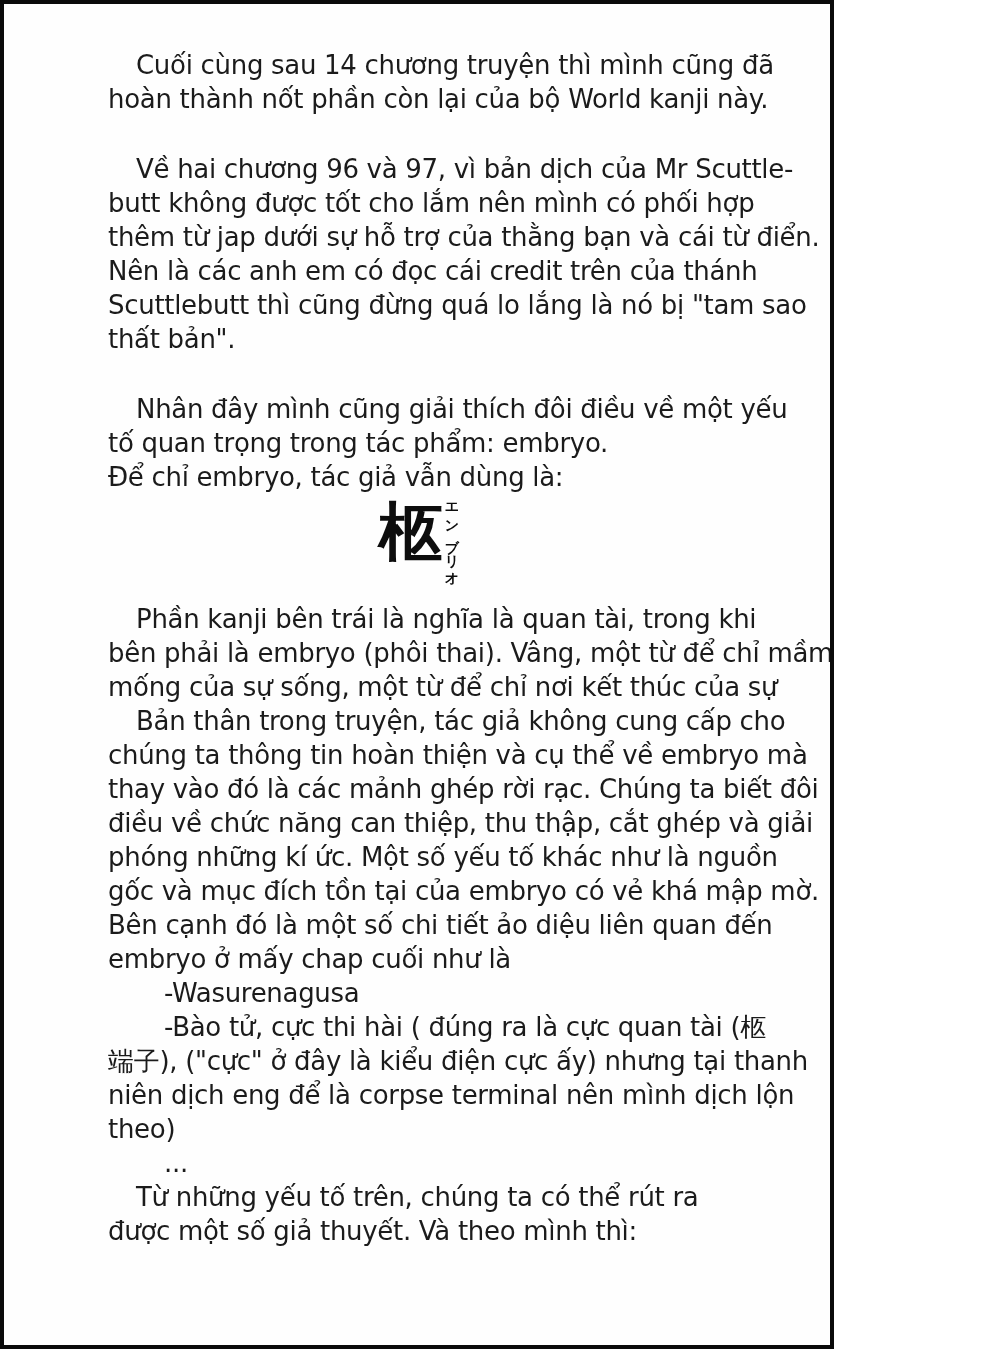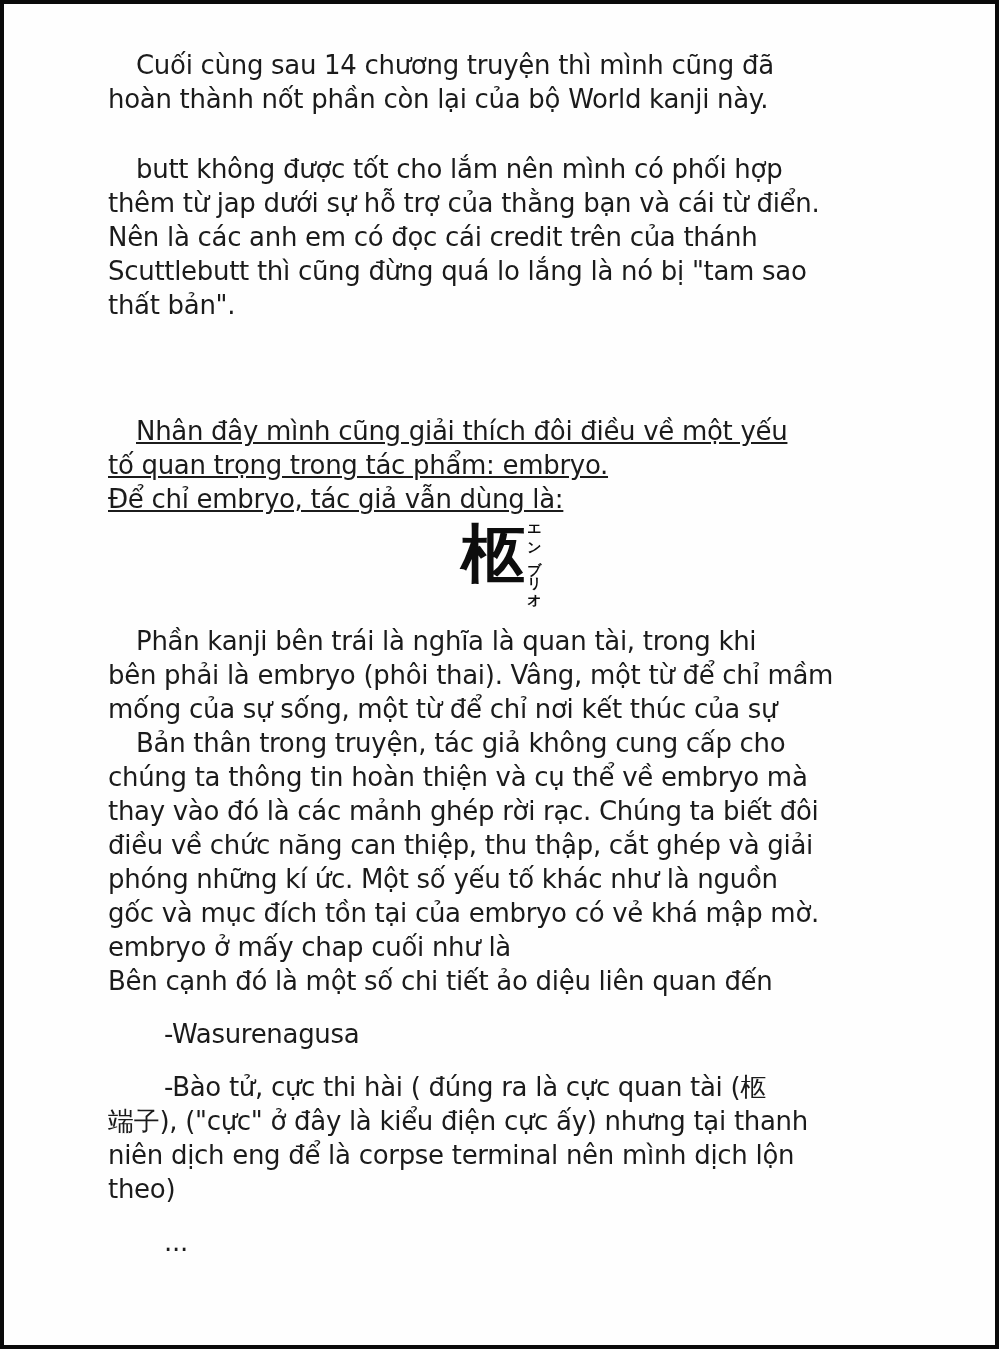--- a/index.html
+++ b/index.html
@@ -3,41 +3,41 @@
 <meta charset="utf-8">
 <style>
   html, body { margin: 0; padding: 0; }
   body {
     width: 999px; height: 1349px;
     background: #ffffff;
     font-family: "DejaVu Sans", sans-serif;
   }
   .page {
     box-sizing: border-box;
-    width: 999px; height: 1349px;
+    width: 834px; height: 1349px;
     border: 4px solid #0a0a0a;
     background: #fefefe;
     overflow: hidden;
   }
   .content {
     box-sizing: border-box;
     padding: 44px 80px 0 104px;
     color: #1b1b1b;
   }
   .para { margin: 0; }
   .gap-small { margin-top: 36px; }
-  .gap-large { margin-top: 92px; text-decoration: underline; }
+  .gap-large { margin-top: 36px; }
   .line {
     font-size: 26px;
     line-height: 34px;
     letter-spacing: -0.3px;
     white-space: nowrap;
   }
   .indent-para > .line:first-child { padding-left: 28px; }
-  .indent-list > .line:first-child { padding-left: 56px; margin-top: 19px; }
+  .indent-list > .line:first-child { padding-left: 56px; }
   .kanji-block {
     height: 98px;
     display: flex;
     justify-content: center;
     align-items: flex-start;
     margin: 4px 0 6px 0;
     transform: translateX(-10px);
   }
   .kanji {
     font-family: "DejaVu Serif", serif;
@@ -62,20 +62,21 @@
 </head>
 <body>
 
 <div class="page">
   <div class="content" id="content">
       <div class="para indent-para">
         <div class="line">Cuối cùng sau 14 chương truyện thì mình cũng đã</div>
         <div class="line">hoàn thành nốt phần còn lại của bộ World kanji này.</div>
       </div>
       <div class="para gap-small indent-para">
+        <div class="line">Về hai chương 96 và 97, vì bản dịch của Mr Scuttle-</div>
         <div class="line">butt không được tốt cho lắm nên mình có phối hợp</div>
         <div class="line">thêm từ jap dưới sự hỗ trợ của thằng bạn và cái từ điển.</div>
         <div class="line">Nên là các anh em có đọc cái credit trên của thánh</div>
         <div class="line">Scuttlebutt thì cũng đừng quá lo lắng là nó bị "tam sao</div>
         <div class="line">thất bản".</div>
       </div>
       <div class="para gap-large indent-para">
         <div class="line">Nhân đây mình cũng giải thích đôi điều về một yếu</div>
         <div class="line">tố quan trọng trong tác phẩm: embryo.</div>
         <div class="line">Để chỉ embryo, tác giả vẫn dùng là:</div>
@@ -89,29 +90,33 @@
         <div class="line">bên phải là embryo (phôi thai). Vâng, một từ để chỉ mầm</div>
         <div class="line">mống của sự sống, một từ để chỉ nơi kết thúc của sự</div>
       </div>
       <div class="para indent-para">
         <div class="line">Bản thân trong truyện, tác giả không cung cấp cho</div>
         <div class="line">chúng ta thông tin hoàn thiện và cụ thể về embryo mà</div>
         <div class="line">thay vào đó là các mảnh ghép rời rạc. Chúng ta biết đôi</div>
         <div class="line">điều về chức năng can thiệp, thu thập, cắt ghép và giải</div>
         <div class="line">phóng những kí ức. Một số yếu tố khác như là nguồn</div>
         <div class="line">gốc và mục đích tồn tại của embryo có vẻ khá mập mờ.</div>
+        <div class="line">Bên cạnh đó là một số chi tiết ảo diệu liên quan đến</div>
         <div class="line">embryo ở mấy chap cuối như là</div>
-        <div class="line">Bên cạnh đó là một số chi tiết ảo diệu liên quan đến</div>
       </div>
       <div class="para indent-list">
         <div class="line">-Wasurenagusa</div>
       </div>
       <div class="para indent-list">
         <div class="line">-Bào tử, cực thi hài ( đúng ra là cực quan tài (柩</div>
         <div class="line">端子), ("cực" ở đây là kiểu điện cực ấy) nhưng tại thanh</div>
         <div class="line">niên dịch eng để là corpse terminal nên mình dịch lộn</div>
         <div class="line">theo)</div>
       </div>
       <div class="para indent-list">
         <div class="line">...</div>
       </div>
+      <div class="para indent-para">
+        <div class="line">Từ những yếu tố trên, chúng ta có thể rút ra</div>
+        <div class="line">được một số giả thuyết. Và theo mình thì:</div>
+      </div>
     </div>
 </div>
 
 </body></html>

